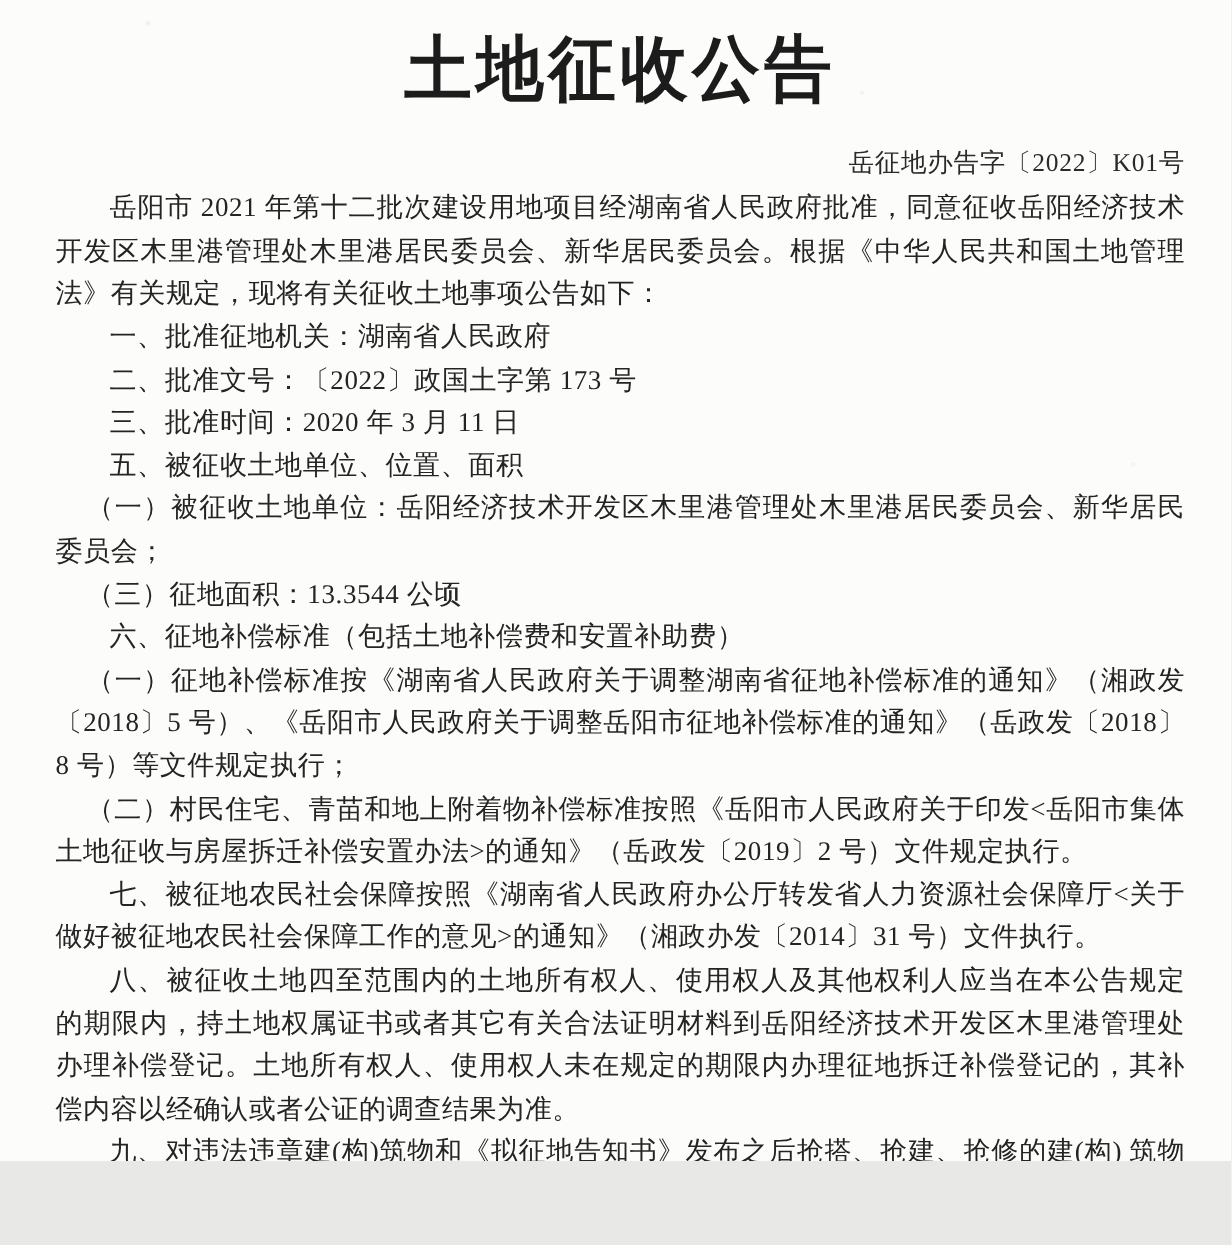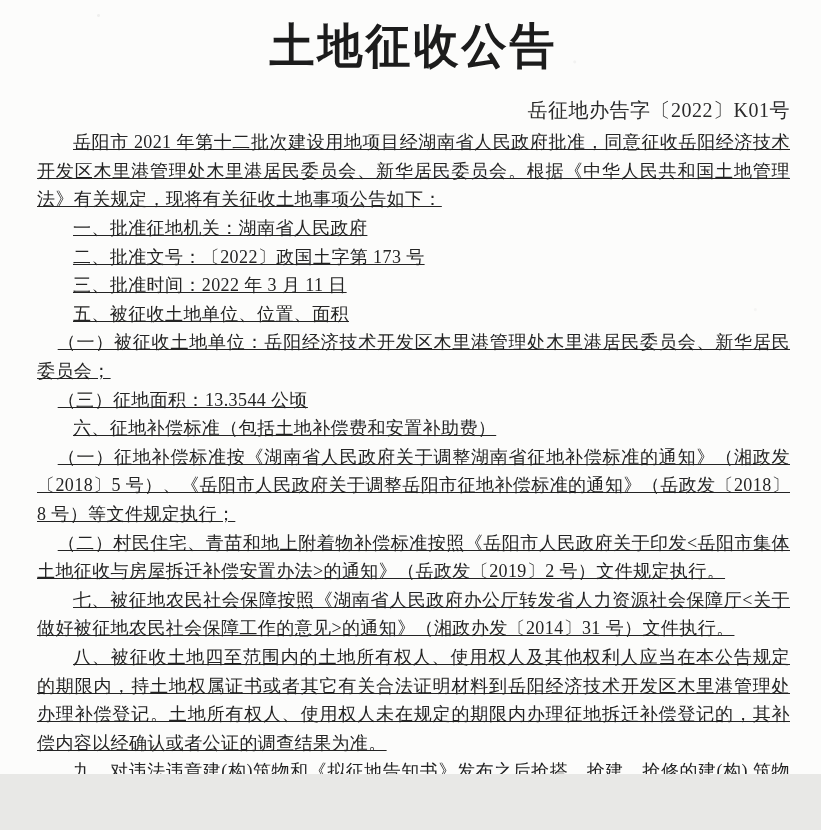--- a/index.html
+++ b/index.html
@@ -29,55 +29,54 @@
     font-size: 45px;
     font-weight: bold;
     letter-spacing: 3px;
     color: #1c1c1c;
     margin: 6px 0 0 0;
     line-height: 1.25;
     transform: scaleY(1.05);
   }
   .doc-number {
     text-align: right;
-    font-size: 20px;
+    font-size: 17px;
     color: #2a2a2a;
     margin: 23px 0 4px 0;
     letter-spacing: 0.5px;
   }
   .body-text {
     font-size: 18px;
     line-height: 28.6px;
     text-align: justify;
     letter-spacing: 0.4px;
     color: #242424;
   }
   .body-text p {
     margin: 0;
     padding: 0;
-    text-decoration: underline;
   }
   .indent-first { text-indent: 2em; }
   .indent-sub   { text-indent: 1.15em; }
 </style>
 </head>
 <body>
 
 <div class="page">
 
   <h1 class="doc-title">土地征收公告</h1>
 
   <div class="doc-number">岳征地办告字〔2022〕K01号</div>
 
   <div class="body-text">
 
   <p class="indent-first">岳阳市 2021 年第十二批次建设用地项目经湖南省人民政府批准，同意征收岳阳经济技术开发区木里港管理处木里港居民委员会、新华居民委员会。根据《中华人民共和国土地管理法》有关规定，现将有关征收土地事项公告如下：</p>
       <p class="indent-first">一、批准征地机关：湖南省人民政府</p>
       <p class="indent-first">二、批准文号：〔2022〕政国土字第 173 号</p>
-      <p class="indent-first">三、批准时间：2022 年 3 月 11 日</p>
+      <p class="indent-first">三、批准时间：2020 年 3 月 11 日</p>
       <p class="indent-first">五、被征收土地单位、位置、面积</p>
       <p class="indent-sub">（一）被征收土地单位：岳阳经济技术开发区木里港管理处木里港居民委员会、新华居民委员会；</p>
       <p class="indent-sub">（三）征地面积：13.3544 公顷</p>
       <p class="indent-first">六、征地补偿标准（包括土地补偿费和安置补助费）</p>
       <p class="indent-sub">（一）征地补偿标准按《湖南省人民政府关于调整湖南省征地补偿标准的通知》（湘政发〔2018〕5 号）、《岳阳市人民政府关于调整岳阳市征地补偿标准的通知》（岳政发〔2018〕8 号）等文件规定执行；</p>
       <p class="indent-sub">（二）村民住宅、青苗和地上附着物补偿标准按照《岳阳市人民政府关于印发&lt;岳阳市集体土地征收与房屋拆迁补偿安置办法&gt;的通知》（岳政发〔2019〕2 号）文件规定执行。</p>
       <p class="indent-first">七、被征地农民社会保障按照《湖南省人民政府办公厅转发省人力资源社会保障厅&lt;关于做好被征地农民社会保障工作的意见&gt;的通知》（湘政办发〔2014〕31 号）文件执行。</p>
       <p class="indent-first">八、被征收土地四至范围内的土地所有权人、使用权人及其他权利人应当在本公告规定的期限内，持土地权属证书或者其它有关合法证明材料到岳阳经济技术开发区木里港管理处办理补偿登记。土地所有权人、使用权人未在规定的期限内办理征地拆迁补偿登记的，其补偿内容以经确认或者公证的调查结果为准。</p>
       <p class="indent-first">九、对违法违章建(构)筑物和《拟征地告知书》发布之后抢搭、抢建、抢修的建(构) 筑物及抢栽、抢种的农作物不予办理补偿登记。</p>
     </div>

